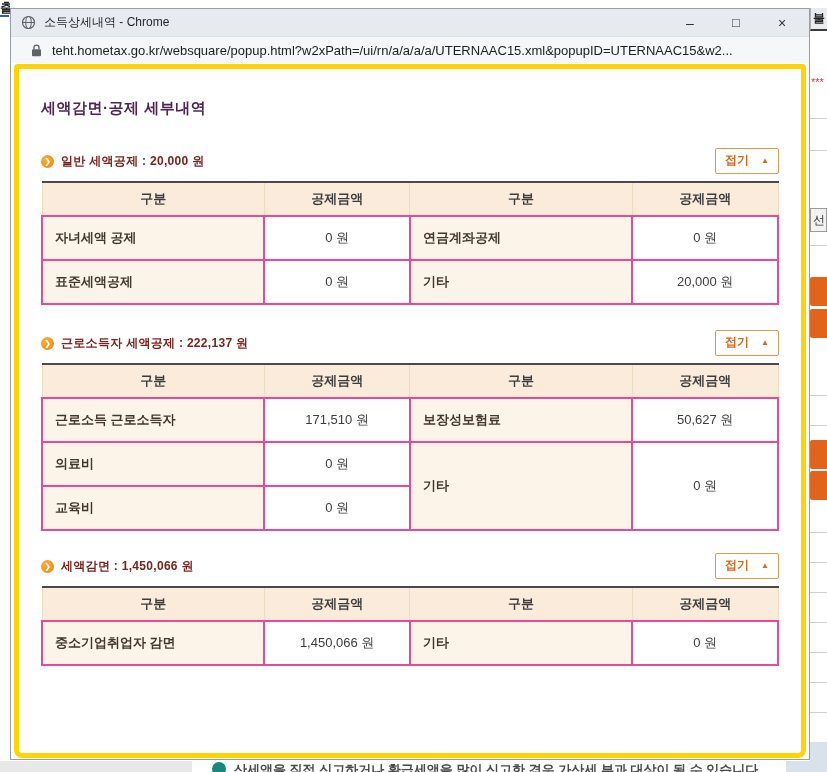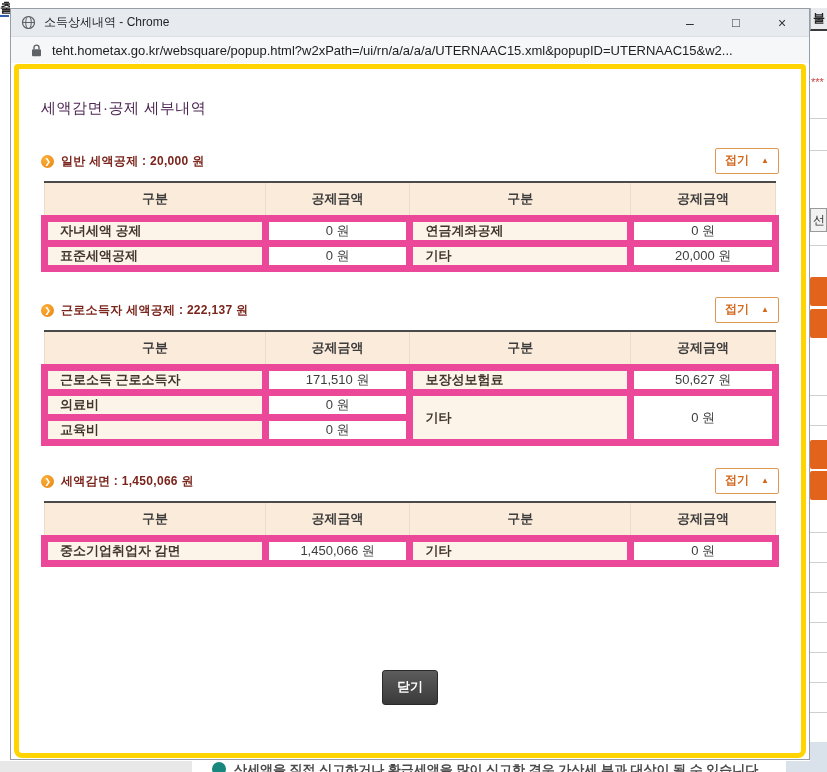--- a/index.html
+++ b/index.html
@@ -39,37 +39,37 @@
   .win-ctrl { width:22px; text-align:center; font-size:14px; color:#2F3337; cursor:default; line-height:20px; }
   .win-ctrl.max { font-size:13px; }
   .urlbar { height:26px; background:#F6F7F9; display:flex; align-items:center; padding:0 14px 0 20px; }
   .lock-icon { width:11px; height:13px; flex:0 0 auto; }
   .url-text { margin-left:10px; font-size:13px; color:#202124; white-space:nowrap; overflow:hidden; }
 
   .webview { position:absolute; left:3px; top:55px; width:792px; height:694px;
     border:5px solid #FFD400; border-radius:4px 4px 8px 8px; background:#fff; overflow:hidden; }
   .popup-content { position:relative; width:100%; height:100%; padding:0 22px; }
 
-  .content-title { margin-top:30px; font-size:15px; font-weight:normal; color:#4D2553; letter-spacing:0.5px; }
+  .content-title { margin-top:30px; font-size:15px; font-weight:bold; color:#4D2553; letter-spacing:0.5px; }
 
   .section-head { display:flex; align-items:center; margin-top:30px; }
   .section:nth-of-type(2) .section-head { margin-top:25px; }
   .section:nth-of-type(3) .section-head { margin-top:22px; }
   .bullet-icon { width:13px; height:13px; border-radius:50%; background:radial-gradient(circle at 35% 30%, #FBB03B, #E8820C);
     color:#fff; font-size:8px; font-weight:bold; display:flex; align-items:center; justify-content:center; flex:0 0 auto; }
   .section-heading { margin-left:7px; font-size:12px; font-weight:bold; color:#7A241B; letter-spacing:0.3px; }
   .collapse-btn { margin-left:auto; display:flex; align-items:center; gap:12px; background:#fff;
     border:1px solid #DE9A54; border-radius:2px; padding:3px 9px 4px; font-size:12px; font-weight:bold;
     color:#D2691E; cursor:pointer; font-family:inherit; }
   .collapse-btn .arrow { font-size:8px; line-height:1; }
 
   table.deduction { width:100%; border-collapse:collapse; margin-top:7px; border-top:2px solid #4A4A4A; }
   table.deduction th { background:#FBEBDB; border:1px solid #EDDCC4; border-top:none; padding:7px 8px;
     font-size:13px; font-weight:bold; color:#3C3C3C; text-align:center; }
-  table.deduction td { border:7px solid #ec4899; padding:0 12px; font-size:13px; }
+  table.deduction td { border:2px solid #ec4899; padding:12px 12px; font-size:13px; }
   table.deduction td.label { background:#FDF4E9; font-weight:bold; color:#42362A; text-align:left; }
   table.deduction td.value { background:#fff; text-align:center; color:#3D3D3D; }
   table.deduction tr, table.deduction td, table.deduction th { height:16px; }
 
   .close-row { text-align:center; margin-top:103px; }
   .close-btn { background:linear-gradient(#5C5C5C,#3A3A3A); color:#fff; font-size:13px; font-weight:bold;
     border:1px solid #2A2A2A; border-radius:3px; padding:7px 14px 8px; cursor:pointer; font-family:inherit; }
 </style>
 </head>
 <body>

